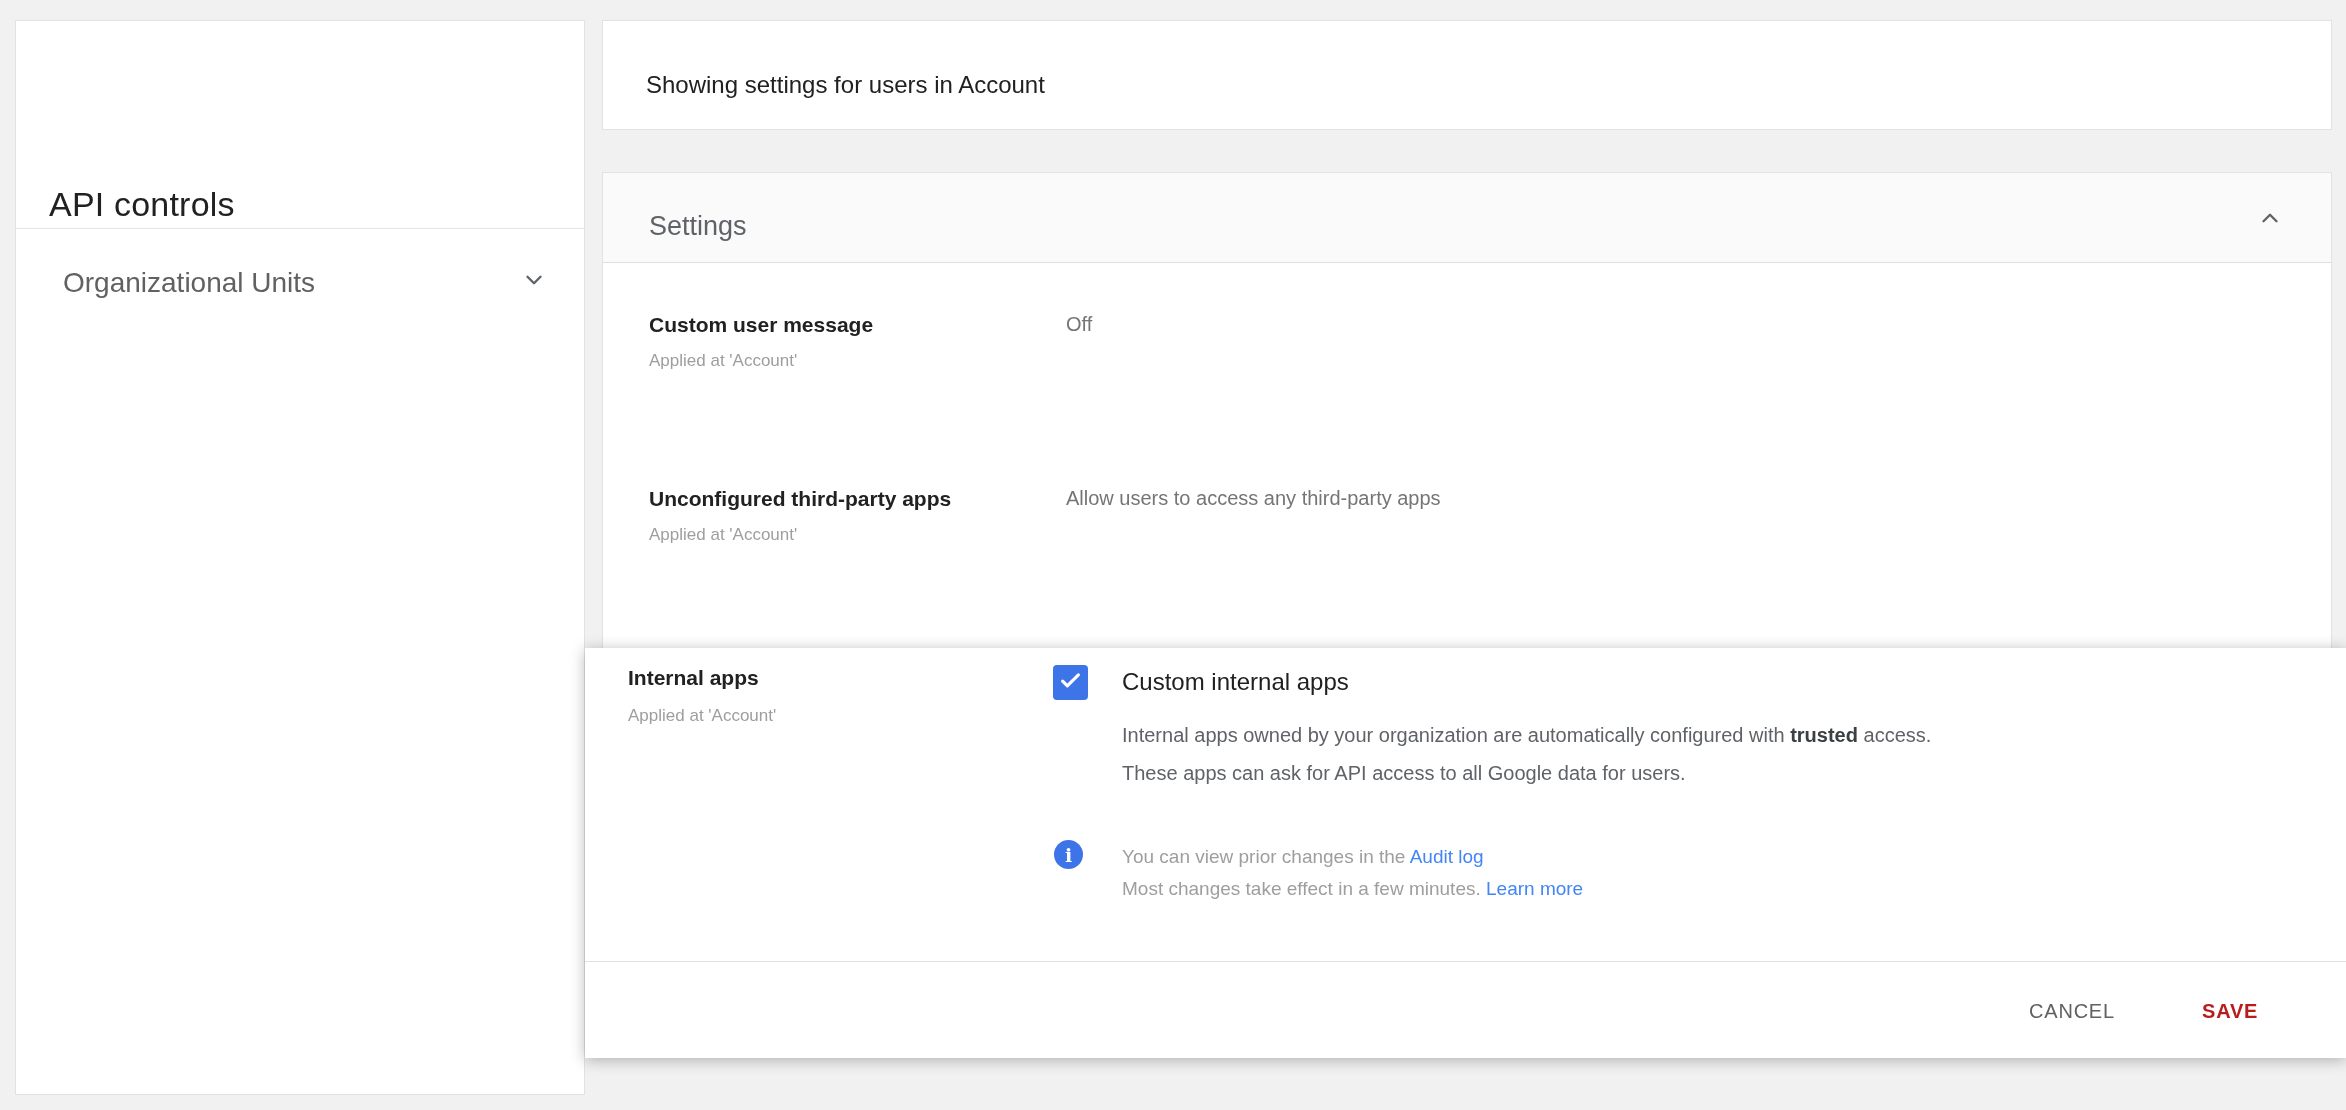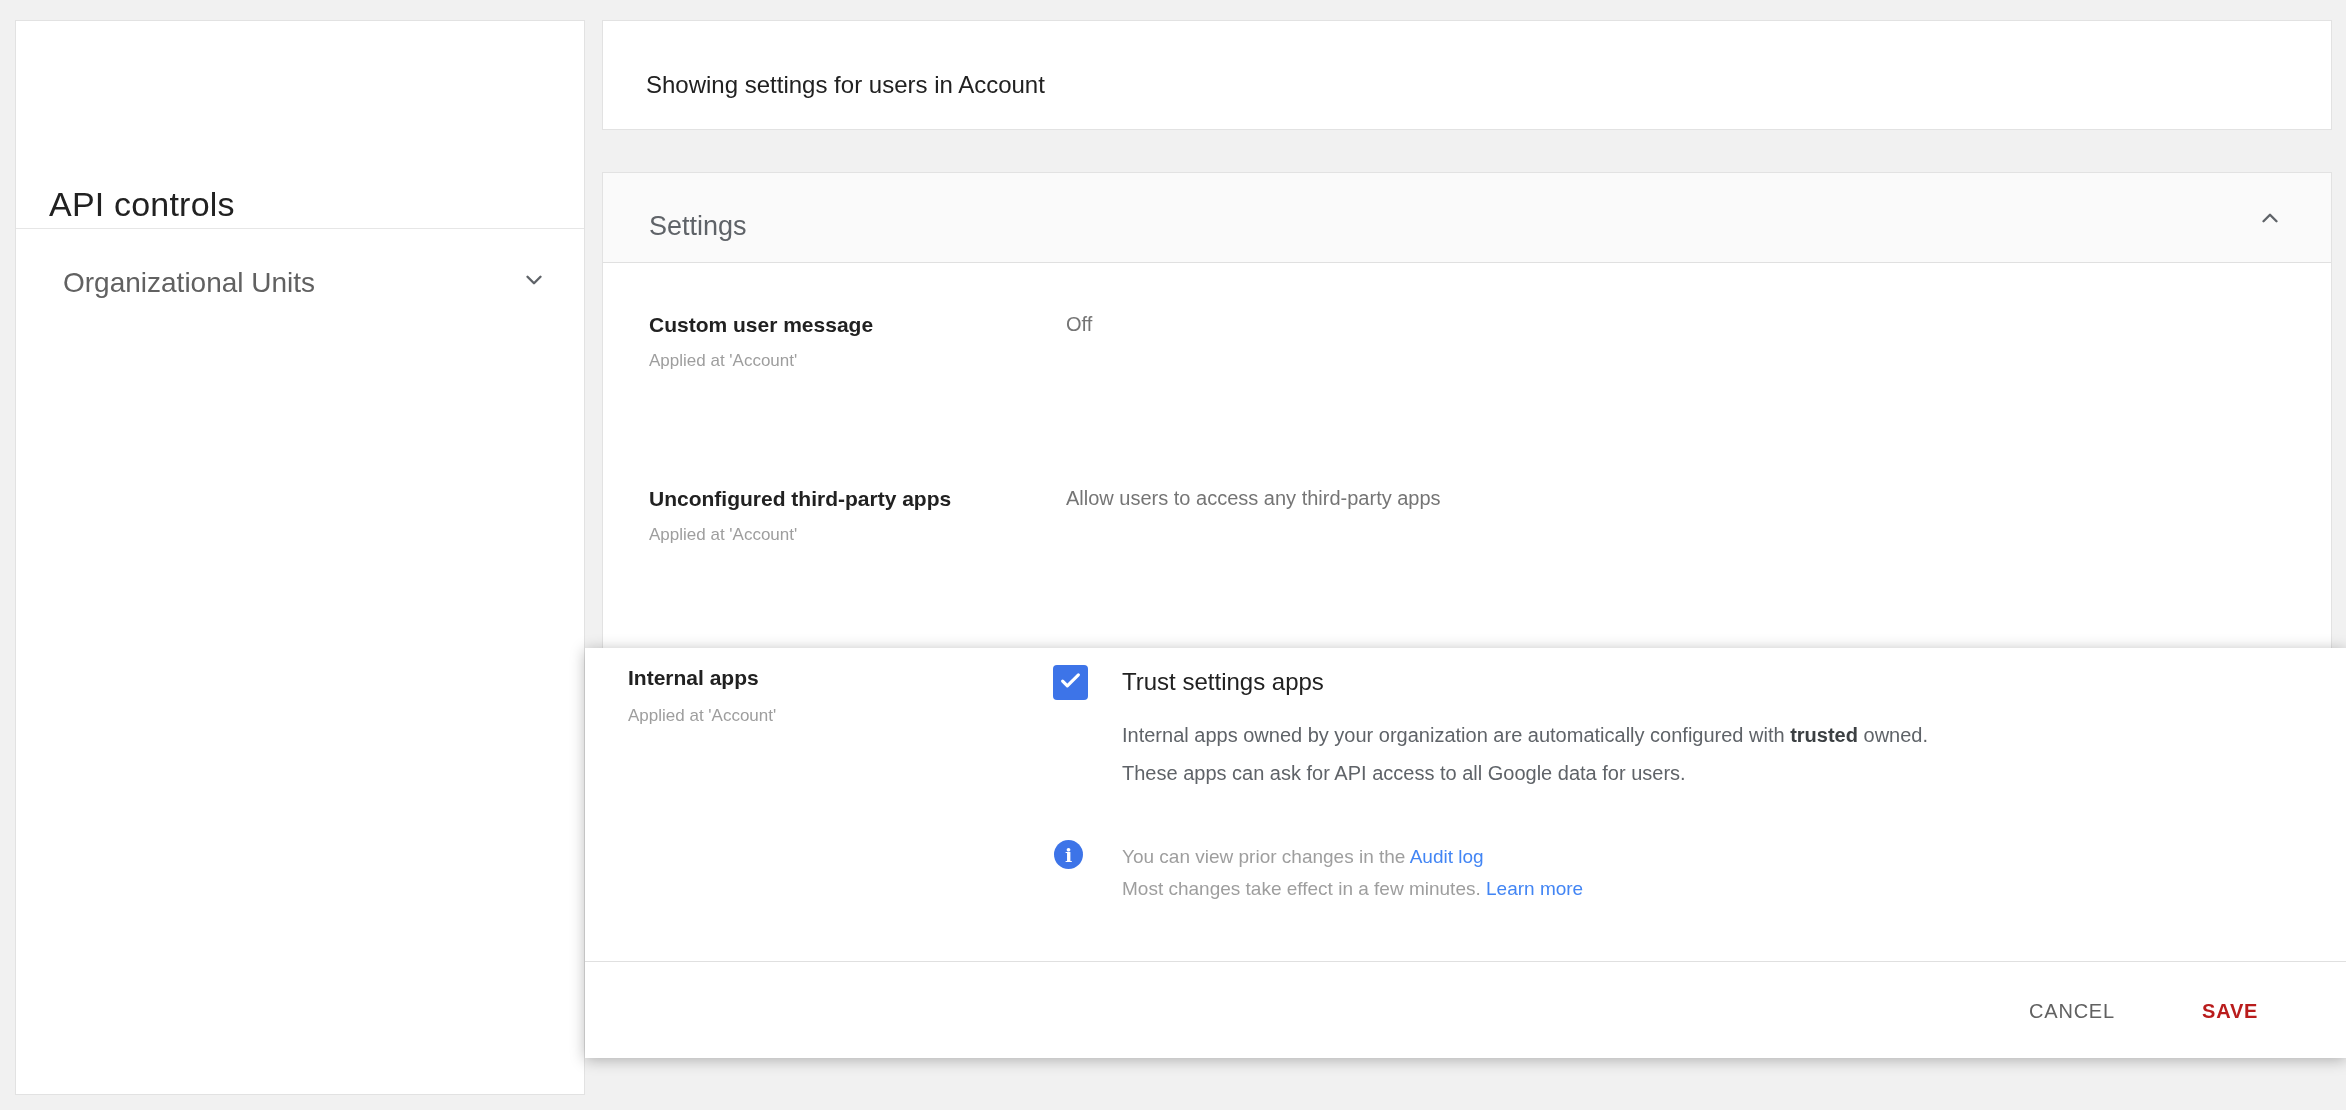--- a/index.html
+++ b/index.html
@@ -161,24 +161,24 @@
     <div class="ep-sub">Applied at 'Account'</div>
 
     <div class="ep-checkbox" role="checkbox" aria-checked="true">
       <span>
         <svg width="27" height="27" viewBox="0 0 24 24">
             <path d="M5 12.5l4.2 4.2L19 7" fill="none" stroke="#ffffff" stroke-width="2.8" stroke-linecap="round" stroke-linejoin="round"></path>
           </svg>
       </span>
     </div>
 
-    <div class="ep-check-title">Trust settings apps</div>
+    <div class="ep-check-title">Custom internal apps</div>
 
     <div class="ep-desc">
-      <div><span>Internal apps owned by your organization are automatically configured with </span><b>trusted</b><span> owned.</span></div>
+      <div><span>Internal apps owned by your organization are automatically configured with </span><b>trusted</b><span> access.</span></div>
       <div>These apps can ask for API access to all Google data for users.</div>
     </div>
 
     <div class="info-icon">i</div>
     <div class="ep-note">
       <div><span>You can view prior changes in the </span><a>Audit log</a></div>
       <div><span>Most changes take effect in a few minutes. </span><a>Learn more</a></div>
     </div>
 
     <div class="ep-footer">

